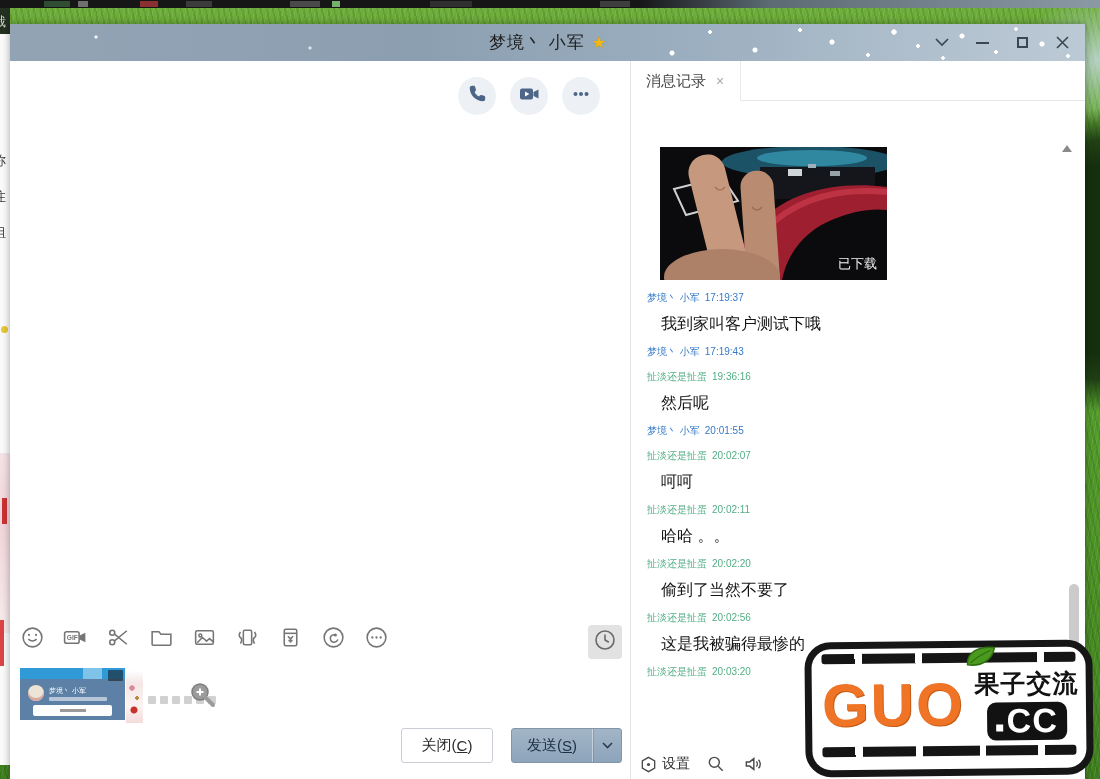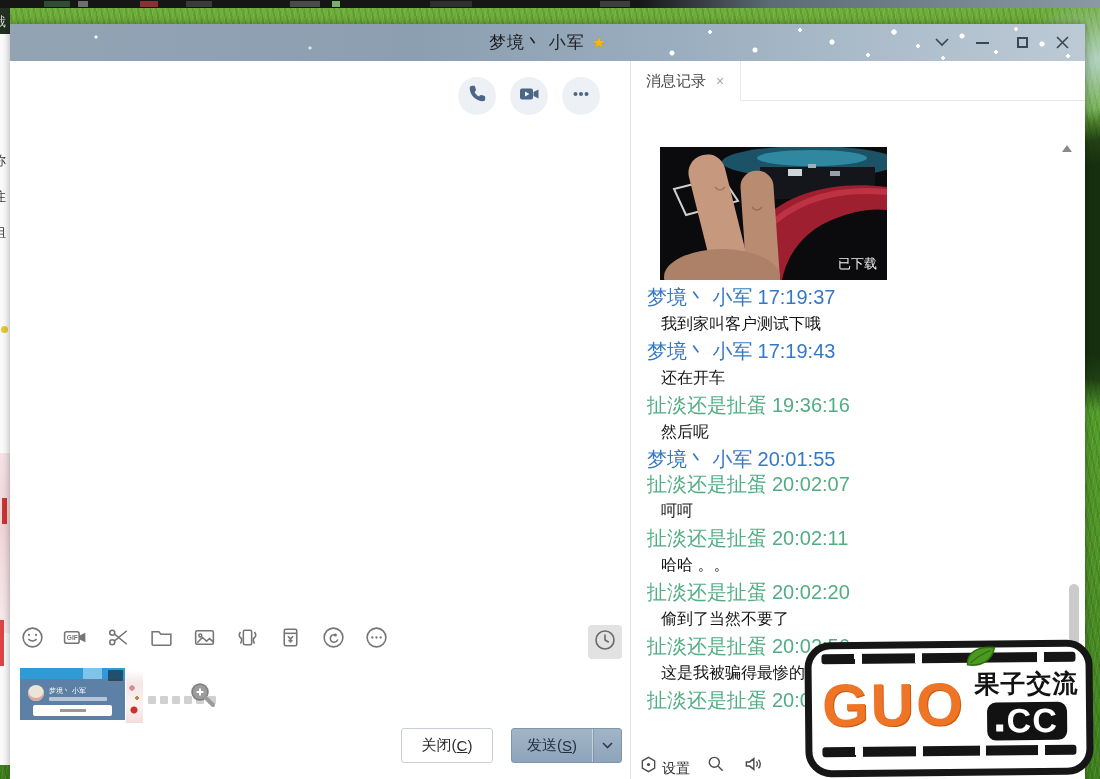--- a/index.html
+++ b/index.html
@@ -120,31 +120,31 @@
     border-radius:3px; margin-right:26px; cursor:pointer; }
   .ftab.active { background:#1e96ee; color:#fff; }
 
   .msg-list { position:absolute; top:77px; left:0; right:0; bottom:30px; overflow:hidden; }
   .clipped { height:5px; overflow:hidden; margin-left:16px; }
 
   .media { position:relative; margin:4px 0 8px 29px; width:227px; height:133px; background:#000; cursor:pointer; }
   .media svg { display:block; }
   .media .overlay { position:absolute; right:10px; bottom:7px; color:#f2f2f2; font-size:13px; }
 
-  .msg-header { margin:6px 0 0 16px; font-size:20px; height:19px; line-height:19px; white-space:nowrap; }
+  .msg-header { margin:6px 0 0 16px; font-size:10px; height:19px; line-height:19px; white-space:nowrap; }
   .msg-header .t { margin-left:5px; }
   .c-blue { color:#3579c6; } .c-green { color:#52ad85; }
   .msg-text { margin:5px 0 0 30px; font-size:16px; color:#141414; line-height:24px; max-width:372px; }
 
   .scroll-up { position:absolute; top:84px; right:13px; width:0; height:0;
     border-left:5px solid transparent; border-right:5px solid transparent; border-bottom:7px solid #8a8a8a; cursor:pointer; }
   .scroll-thumb { position:absolute; top:523px; right:6px; width:10px; height:75px; background:#cbcbcb; border-radius:5px; cursor:pointer; }
 
   .panel-footer { position:absolute; left:0; right:0; bottom:0; height:30px; display:flex; align-items:center; padding-left:8px; background:#fff; }
-  .pf-item { display:flex; align-items:flex-end; gap:4px; cursor:pointer; }
+  .pf-item { display:flex; align-items:flex-start; gap:4px; cursor:pointer; }
   .pf-label { font-size:14px; color:#2e2e2e; }
   .pf-gap { width:16px; }
 
   
   .watermark { position:absolute; left:805px; top:641px; width:288px; height:135px; background:#fff;
     border:7px solid #161616; border-radius:26px; transform:rotate(-0.6deg); z-index:50; padding:5px 10px; }
   .wm-bar { height:10px; border-radius:3px; background:linear-gradient(90deg,
     #151515 0 13%, transparent 13% 16%, #151515 16% 37%, transparent 37% 39.5%,
     #151515 39.5% 62%, transparent 62% 64.5%, #151515 64.5% 85%, transparent 85% 87.5%, #151515 87.5% 100%); }
   .wm-row { display:flex; align-items:center; height:83px; }
@@ -404,21 +404,20 @@
                   </g>
       <ellipse cx="62" cy="130" rx="58" ry="28" fill="#ad8168"></ellipse>
       <path d="M55,40 C58,44 62,44 65,40" fill="none" stroke="#a5755c" stroke-width="1.5"></path>
       <path d="M92,60 C95,64 99,64 102,60" fill="none" stroke="#9c6e55" stroke-width="1.5"></path>
     </svg>
     <span class="overlay">已下载</span>
   </div>
               <div class="msg-header c-blue"><span class="s">梦境丶 小军</span><span class="t">17:19:37</span></div>
               <div class="msg-text">我到家叫客户测试下哦</div>
               <div class="msg-header c-blue"><span class="s">梦境丶 小军</span><span class="t">17:19:43</span></div>
-              <div class="msg-text">还在开车</div>
               <div class="msg-header c-green"><span class="s">扯淡还是扯蛋</span><span class="t">19:36:16</span></div>
               <div class="msg-text">然后呢</div>
               <div class="msg-header c-blue"><span class="s">梦境丶 小军</span><span class="t">20:01:55</span></div>
               <div class="msg-header c-green"><span class="s">扯淡还是扯蛋</span><span class="t">20:02:07</span></div>
               <div class="msg-text">呵呵</div>
               <div class="msg-header c-green"><span class="s">扯淡还是扯蛋</span><span class="t">20:02:11</span></div>
               <div class="msg-text">哈哈 。。</div>
               <div class="msg-header c-green"><span class="s">扯淡还是扯蛋</span><span class="t">20:02:20</span></div>
               <div class="msg-text">偷到了当然不要了</div>
               <div class="msg-header c-green"><span class="s">扯淡还是扯蛋</span><span class="t">20:02:56</span></div>

